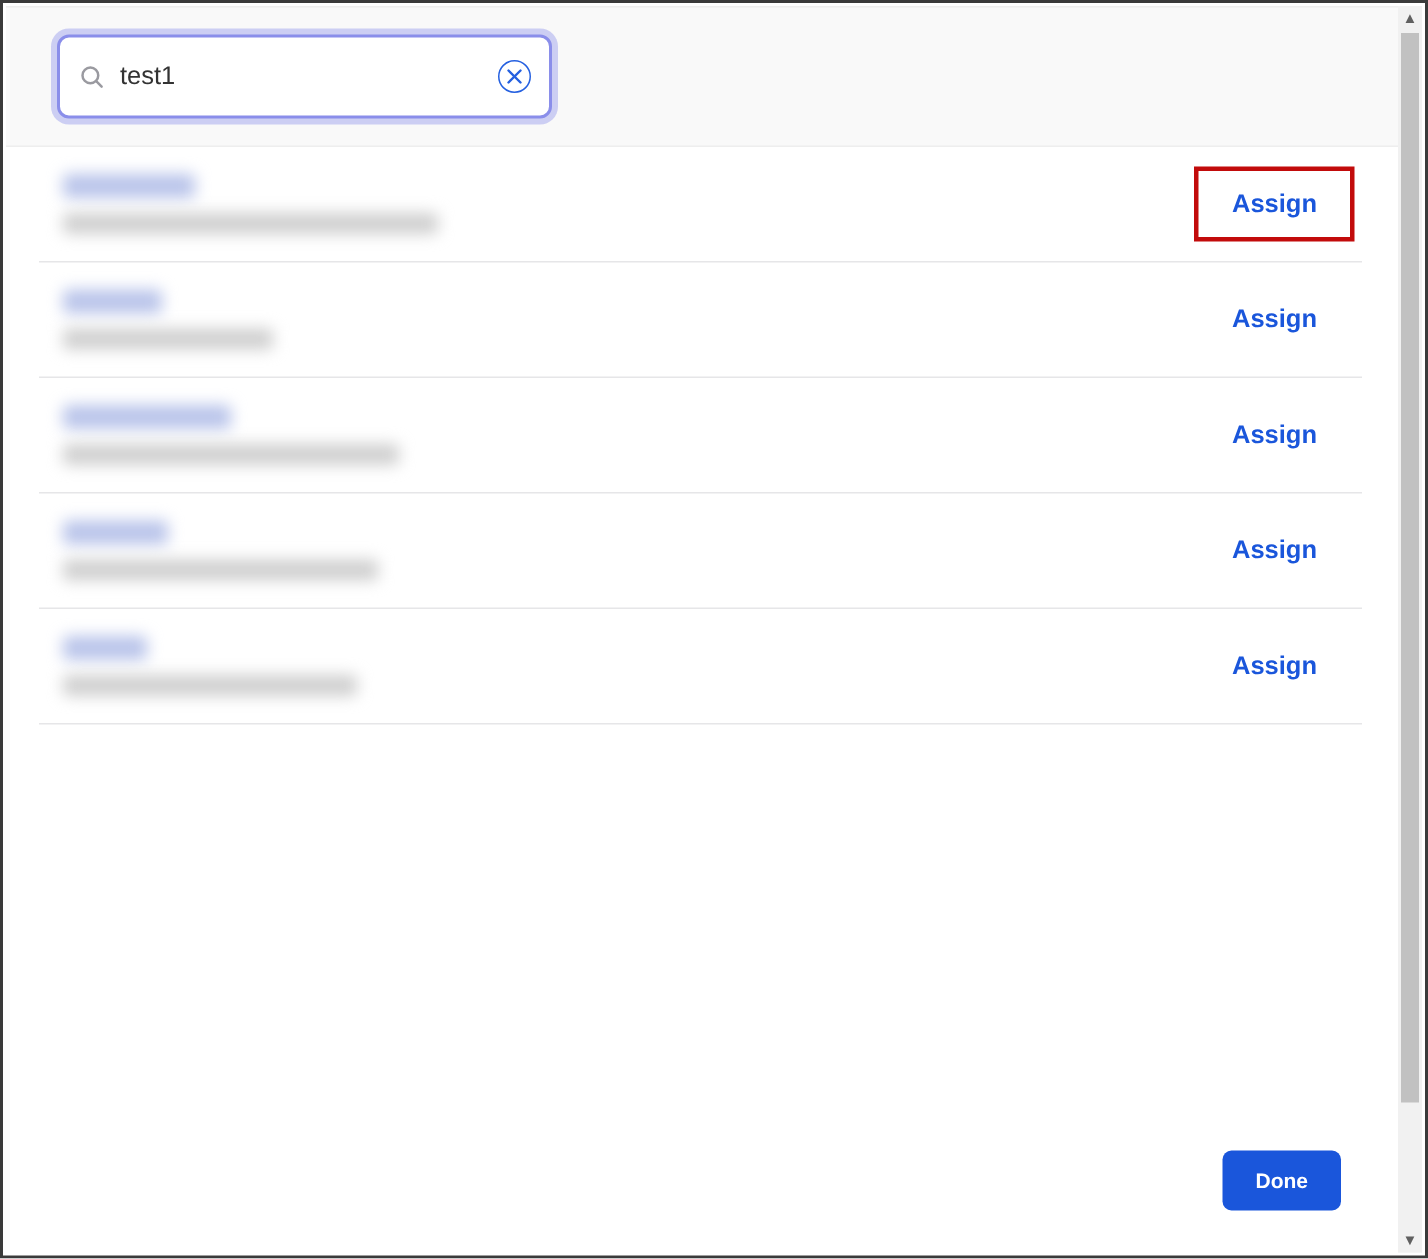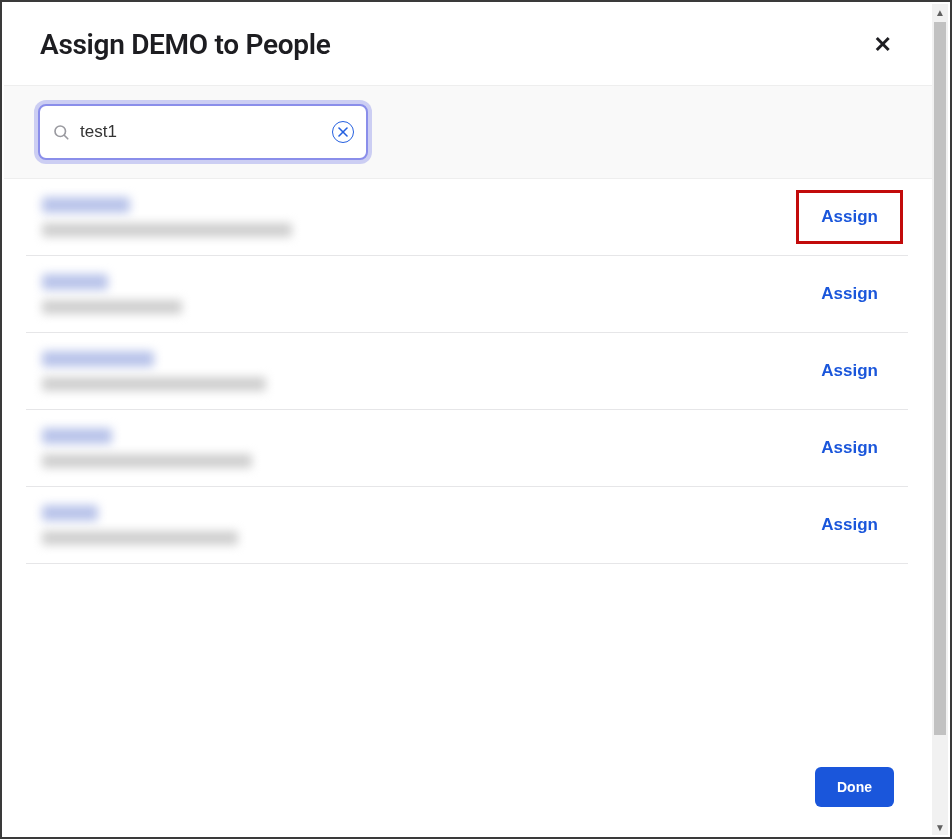--- a/index.html
+++ b/index.html
@@ -127,20 +127,21 @@
   }
   .clear-btn svg { display:block; }
   
   .list {
     flex: 1;
     overflow: auto;
     padding: 0 24px 0 22px;
   }
   .row {
     display: flex;
+    align-items: center;
     justify-content: space-between;
     border-bottom: 1px solid #e6e6e8;
     padding: 18px 12px 18px 16px;
   }
   .user-block {
     display: flex;
     flex-direction: column;
     gap: 10px;
   }
   .blur-name {
@@ -185,26 +186,20 @@
     cursor: pointer;
   }
 </style>
 </head>
 <body>
 
 <div class="outer-frame">
 
   <div class="content-region">
 
-    <div class="dlg-header">
-      <div class="dlg-title">Assign DEMO to People</div>
-      <button class="close-btn">
-        <span>✕</span>
-      </button>
-    </div>
 
     <div class="search-area">
       <div class="search-wrap">
         <span class="search-icon">
           <svg width="18" height="18" viewBox="0 0 24 24" fill="none" stroke="currentColor" stroke-width="2.2" stroke-linecap="round" stroke-linejoin="round">
               <circle cx="11" cy="11" r="7"></circle>
               <line x1="21" y1="21" x2="16.65" y2="16.65"></line>
             </svg>
         </span>
         <input class="search-input" placeholder="Search people" value="test1" style="">

